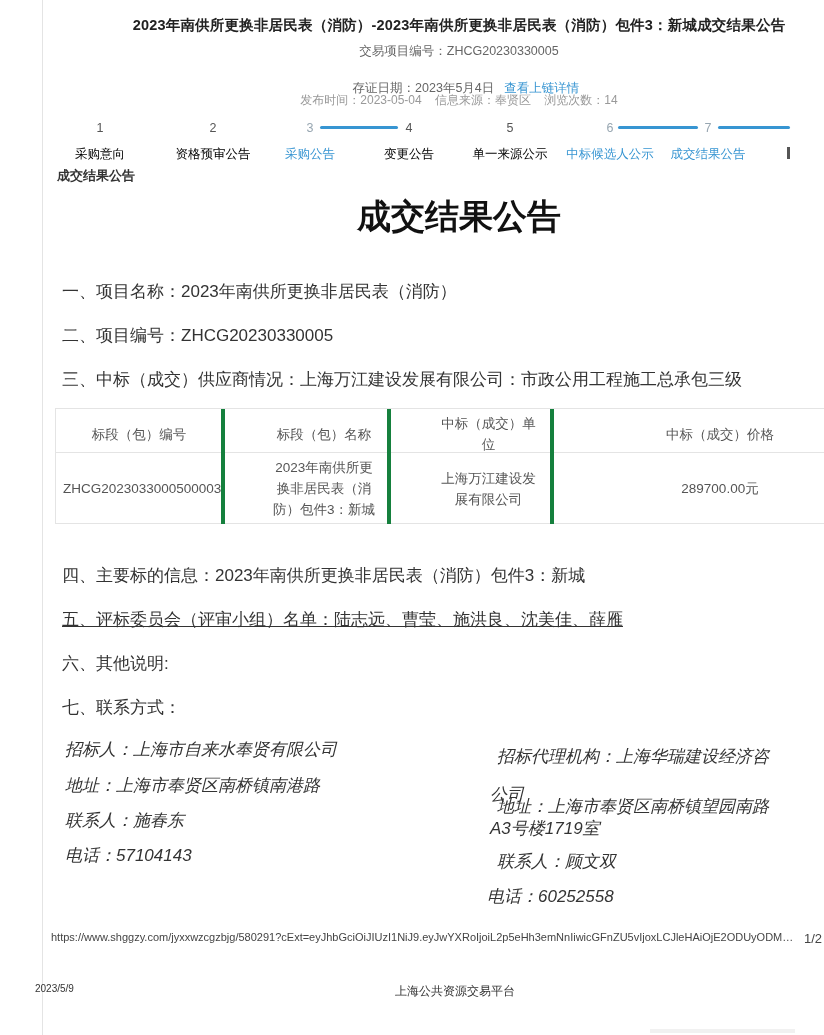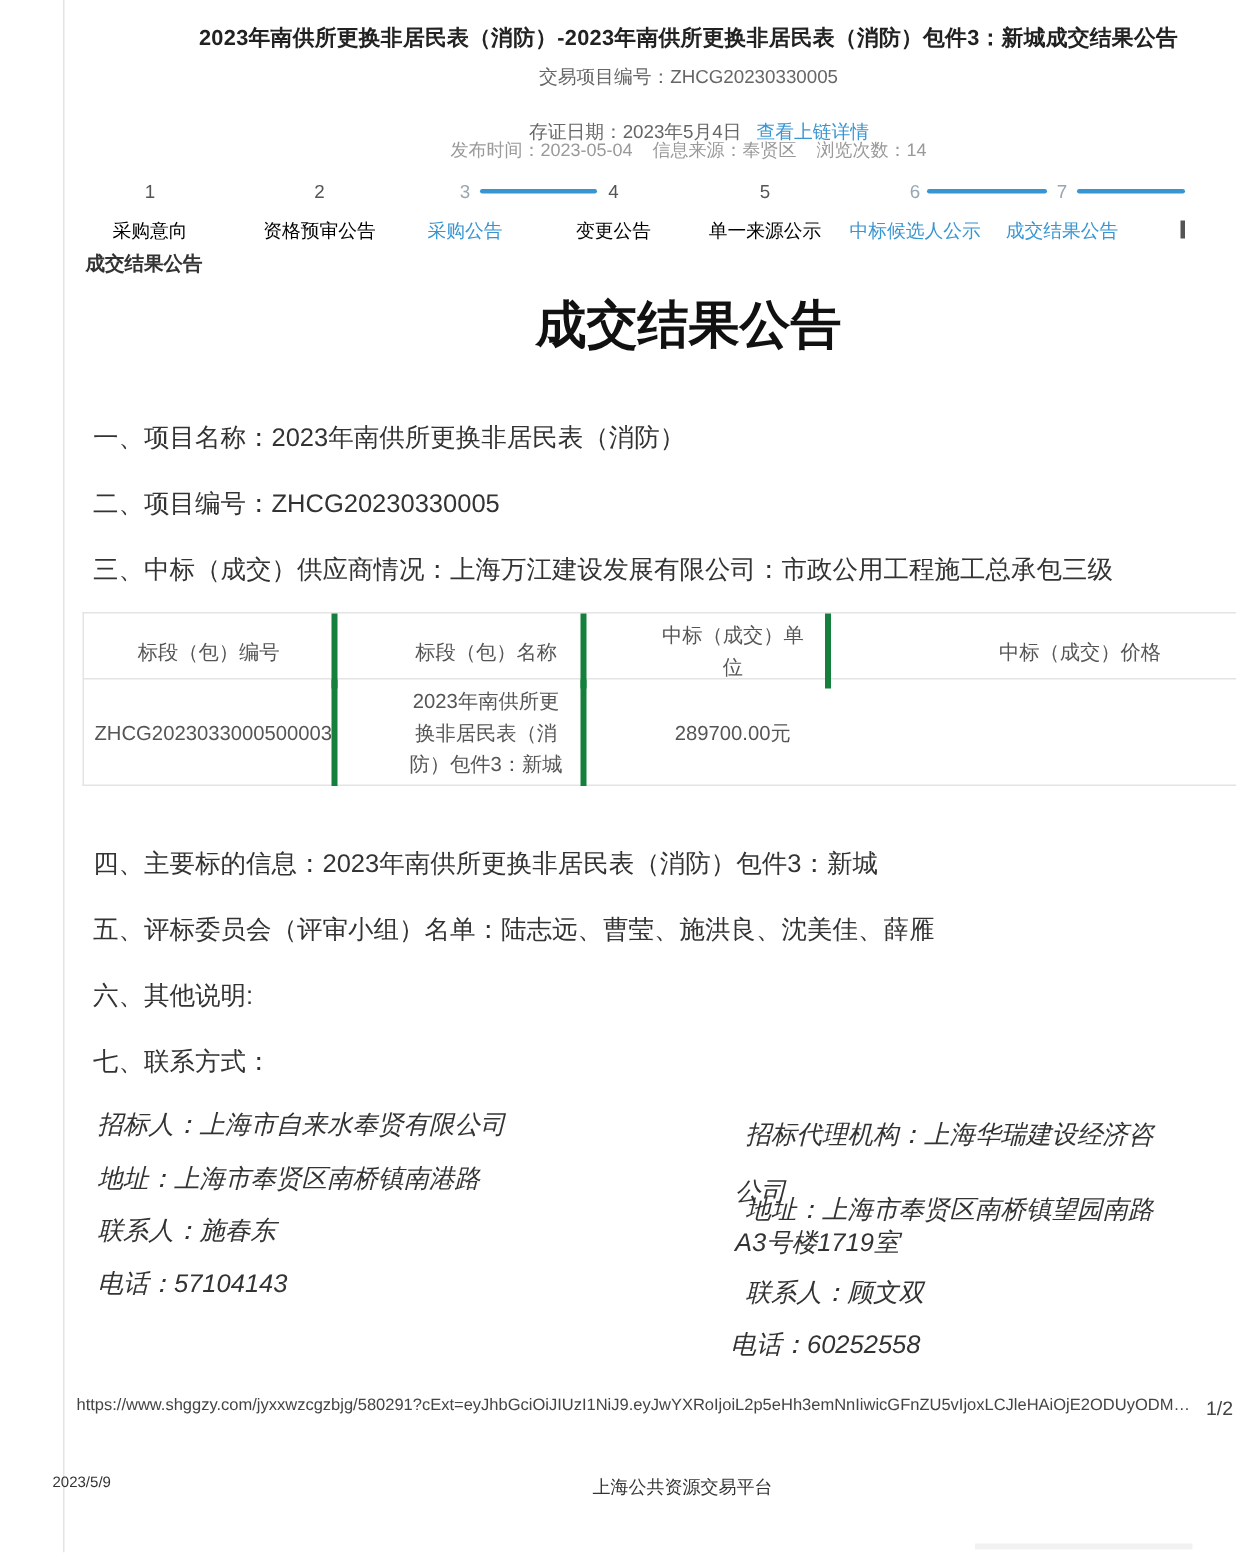--- a/index.html
+++ b/index.html
@@ -31,21 +31,21 @@
   .step-line{position:absolute;top:6px;height:3px;background:#3795d2;border-radius:2px;}
   .step-fragment{position:absolute;left:745px;top:27px;width:3px;height:12px;background:#555;}
 
   .crumb{position:absolute;left:15px;top:167px;font-size:13px;font-weight:bold;color:#333;}
 
   .big-heading{position:absolute;left:0;top:194px;width:100%;text-align:center;
     font-size:34px;font-weight:800;color:#111;}
 
   .section{position:absolute;left:20px;font-size:17px;color:#333;white-space:nowrap;}
   .sec-0{top:280px;} .sec-1{top:324px;} .sec-2{top:368px;}
-  .sec-3{top:564px;} .sec-4{top:608px;} .sec-5{top:652px;} .sec-6{top:696px;}
+  .sec-3{top:564px;} .sec-4{top:608px;text-decoration:underline;} .sec-5{top:652px;} .sec-6{top:696px;}
 
   
   .result-table{position:absolute;left:13px;top:408px;width:795px;
     border:1px solid #e4e4e4;border-right:none;font-size:13.5px;color:#555;}
   .t-row{display:grid;grid-template-columns:165px 166px 163px 300px;}
   .t-row.head{height:43px;}
   .t-row.body{height:70px;border-top:1px solid #e4e4e4;}
   .t-cell{display:flex;align-items:center;justify-content:center;text-align:center;
     border-left:1px solid transparent;padding:4px 8px;line-height:21px;box-sizing:border-box;}
   .t-cell + .t-cell{border-left:4px solid #15803d;padding-left:44px;}
@@ -126,20 +126,21 @@
   <div class="result-table">
     <div class="t-row head">
       <div class="t-cell">标段（包）编号</div>
       <div class="t-cell">标段（包）名称</div>
       <div class="t-cell">中标（成交）单位</div>
       <div class="t-cell">中标（成交）价格</div>
     </div>
     <div class="t-row body">
       <div class="t-cell code">ZHCG2023033000500003</div>
       <div class="t-cell">2023年南供所更换非居民表（消防）包件3：新城</div>
+      <div class="t-cell">上海万江建设发展有限公司</div>
       <div class="t-cell">289700.00元</div>
     </div>
   </div>
 
   <div class="section sec-3">四、主要标的信息：2023年南供所更换非居民表（消防）包件3：新城</div>
   <div class="section sec-4">五、评标委员会（评审小组）名单：陆志远、曹莹、施洪良、沈美佳、薛雁</div>
   <div class="section sec-5">六、其他说明:</div>
   <div class="section sec-6">七、联系方式：</div>
 
   <div class="contact c-l0">招标人：上海市自来水奉贤有限公司</div>

